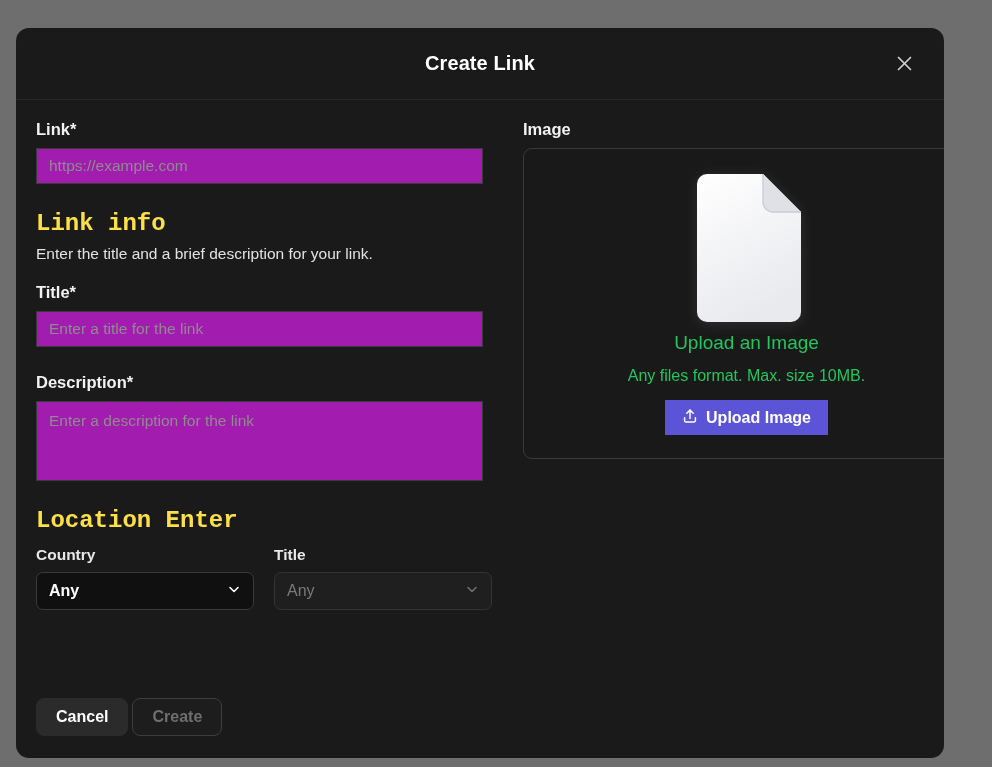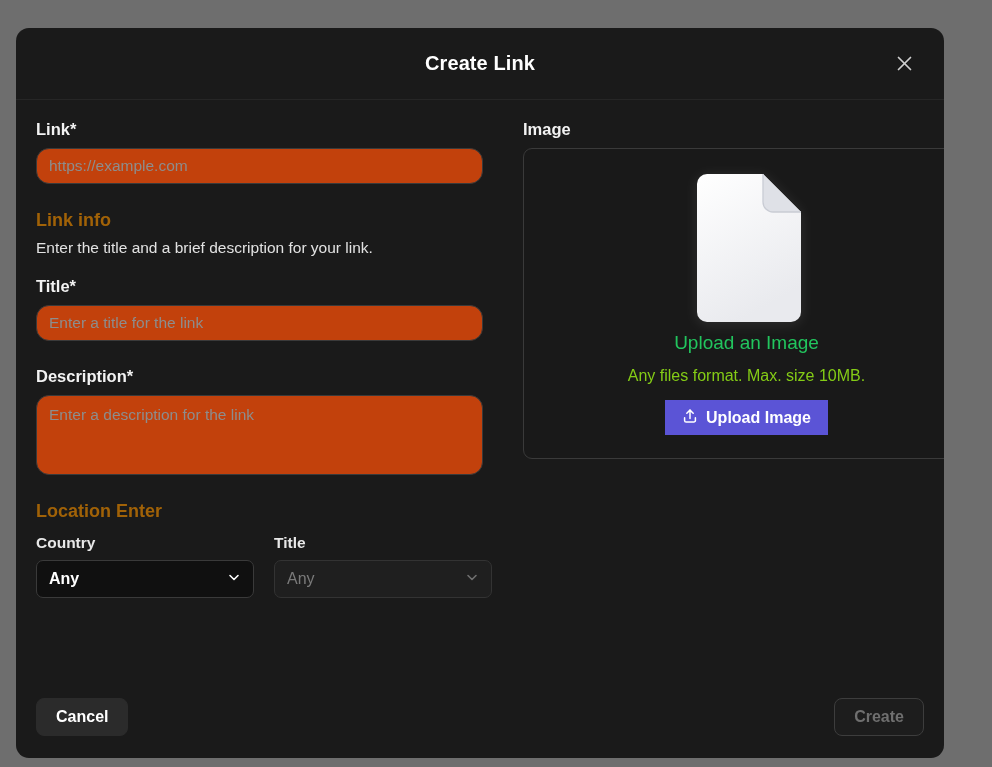--- a/index.html
+++ b/index.html
@@ -80,38 +80,39 @@
   
   .field-label {
     display: block;
     font-size: 16.5px;
     font-weight: bold;
     color: #f2f2f2;
     margin-bottom: 9px;
   }
 
   .section-title {
-    font-size: 18px;
-    font-weight: bold;
-    color: #a16207;
+    font-size: 24px;
+    font-weight: bold;
+    color: #fde047;
+    font-family: Liberation Mono, monospace;
   }
 
   .section-sub {
     font-size: 15.5px;
     color: #e2e2e2;
     margin-top: 8px;
   }
 
   .text-input,
   .text-area {
     display: block;
     width: 447px;
-    background: #c2410c;
+    background: #a21caf;
     border: 1px solid #3a3a3a;
-    border-radius: 13px;
+    border-radius: 0;
     color: #ffffff;
     font-family: "Liberation Sans", sans-serif;
     font-size: 15.5px;
     padding: 0 12px;
     outline: none;
   }
 
   .text-input { height: 36px; line-height: 34px; }
 
   .text-area {
@@ -199,21 +200,21 @@
 
   .dz-title {
     margin-top: 8px;
     font-size: 19px;
     color: #22c55e;
   }
 
   .dz-sub {
     margin-top: 13px;
     font-size: 16px;
-    color: #84cc16;
+    color: #22c55e;
   }
 
   .upload-button {
     margin-top: 15px;
     height: 35px;
     padding: 0 17px;
     border: none;
     border-radius: 0;
     background: #5b54d6;
     color: #ffffff;
@@ -223,21 +224,21 @@
     display: inline-flex;
     align-items: center;
     gap: 8px;
     cursor: pointer;
   }
 
   
   .modal-footer {
     flex: 0 0 auto;
     display: flex;
-    justify-content: space-between;
+    justify-content: flex-start;
     align-items: center;
     gap: 4px;
     padding: 14px 20px 22px 20px;
   }
 
   .btn {
     height: 38px;
     padding: 0 19px;
     border-radius: 8px;
     font-family: "Liberation Sans", sans-serif;

